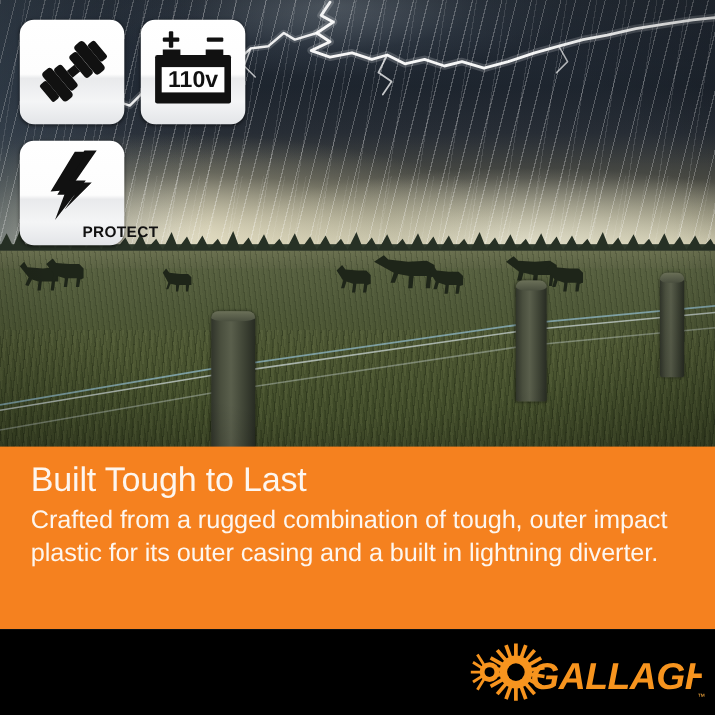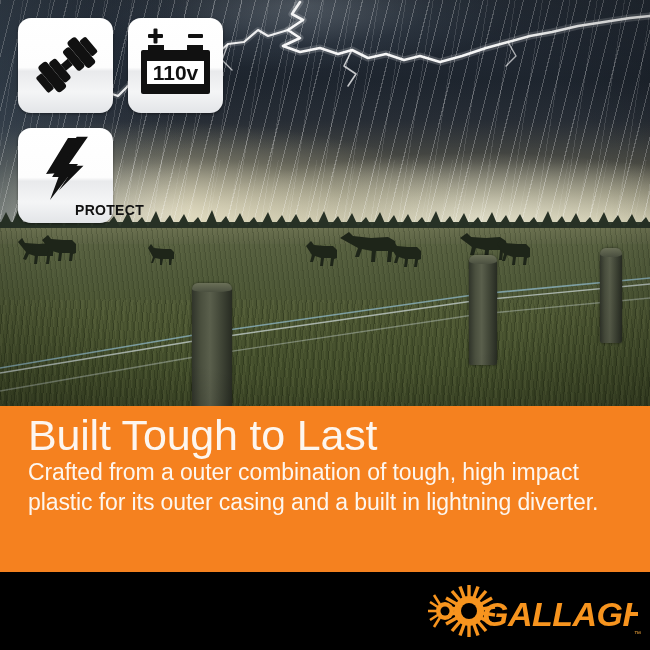--- a/index.html
+++ b/index.html
@@ -74,21 +74,21 @@
   #badge-dumbbell{left:18px;top:18px;}
   #badge-battery{left:128px;top:18px;}
   #badge-protect{left:18px;top:128px;}
   .badge svg{position:absolute;left:0;top:0;}
   .protect-label{position:absolute;left:0;bottom:5px;width:95px;text-align:center;
         font-size:14px;font-weight:700;color:#111;letter-spacing:.3px;
         font-family:"Liberation Sans",sans-serif;margin-left:44px;}
 
   
   .panel{position:absolute;left:0;top:406px;width:650px;height:166px;background:#f5811f;}
-  .headline{position:absolute;left:28px;top:9px;font-size:43px;line-height:41px;
+  .headline{position:absolute;left:28px;top:9px;font-size:31px;line-height:41px;
         color:#fdf6ef;font-weight:400;letter-spacing:-.2px;white-space:nowrap;}
   .body{position:absolute;left:28px;top:52px;width:596px;font-size:23px;line-height:29.5px;
         color:#fdf6ef;font-weight:400;letter-spacing:-.1px;}
 
   
   .footer{position:absolute;left:0;top:572px;width:650px;height:78px;background:#000;}
   .logo{position:absolute;right:12px;top:9px;width:212px;height:60px;}
   .tm{position:absolute;right:9px;bottom:13px;font-size:7px;color:#f5a83c;
         font-family:"Liberation Sans",sans-serif;}
 </style>
@@ -201,21 +201,21 @@
           <path d="M50 10 L28 46 L42 45 L32 72 L60 36 L45 36 L61 10 Z" fill="#111"></path>
         </svg>
         <div class="protect-label">PROTECT</div>
       </div>
 
     </div>
   </div>
 
   <div class="panel">
     <div class="headline">Built Tough to Last</div>
-    <div class="body">Crafted from a outer combination of tough, high impact plastic for its outer casing and a built in lightning diverter.</div>
+    <div class="body">Crafted from a rugged combination of tough, outer impact plastic for its outer casing and a built in lightning diverter.</div>
   </div>
 
   <div class="footer">
     <svg class="logo" viewBox="0 0 212 60">
 
       <g>
         <g stroke="#f7941e" stroke-width="3.4" stroke-linecap="butt">
           <line x1="43" y1="30" x2="43" y2="4"></line>
           <line x1="43" y1="30" x2="52" y2="5.5"></line>
           <line x1="43" y1="30" x2="60" y2="10"></line>

